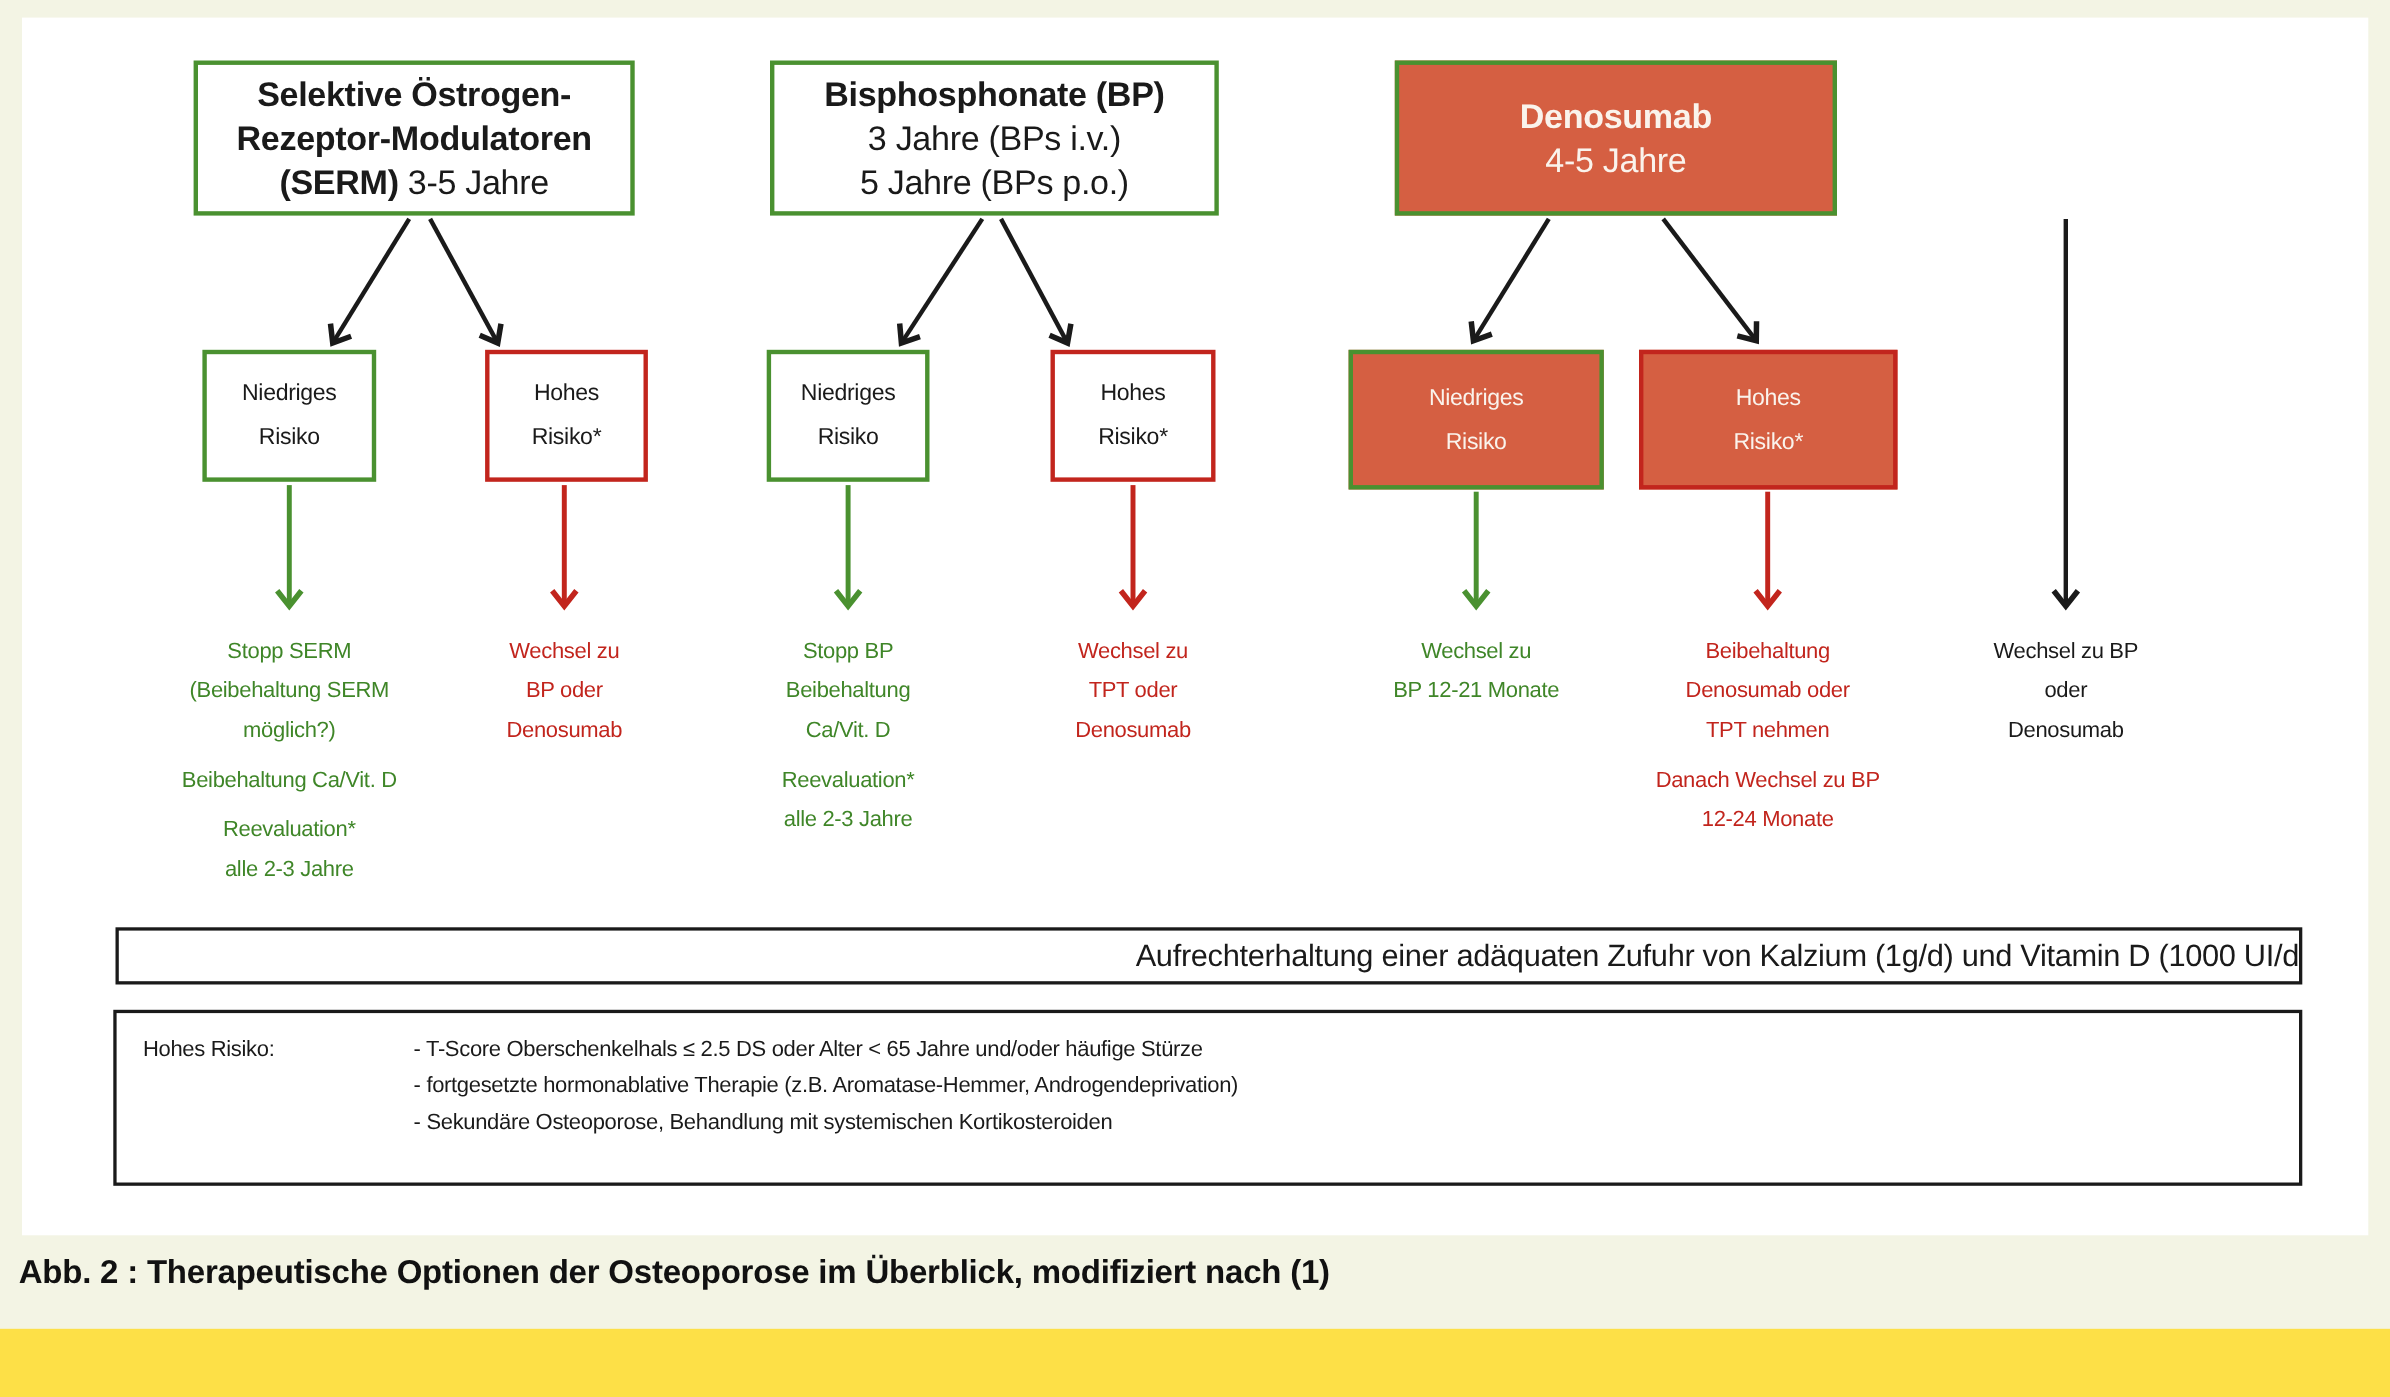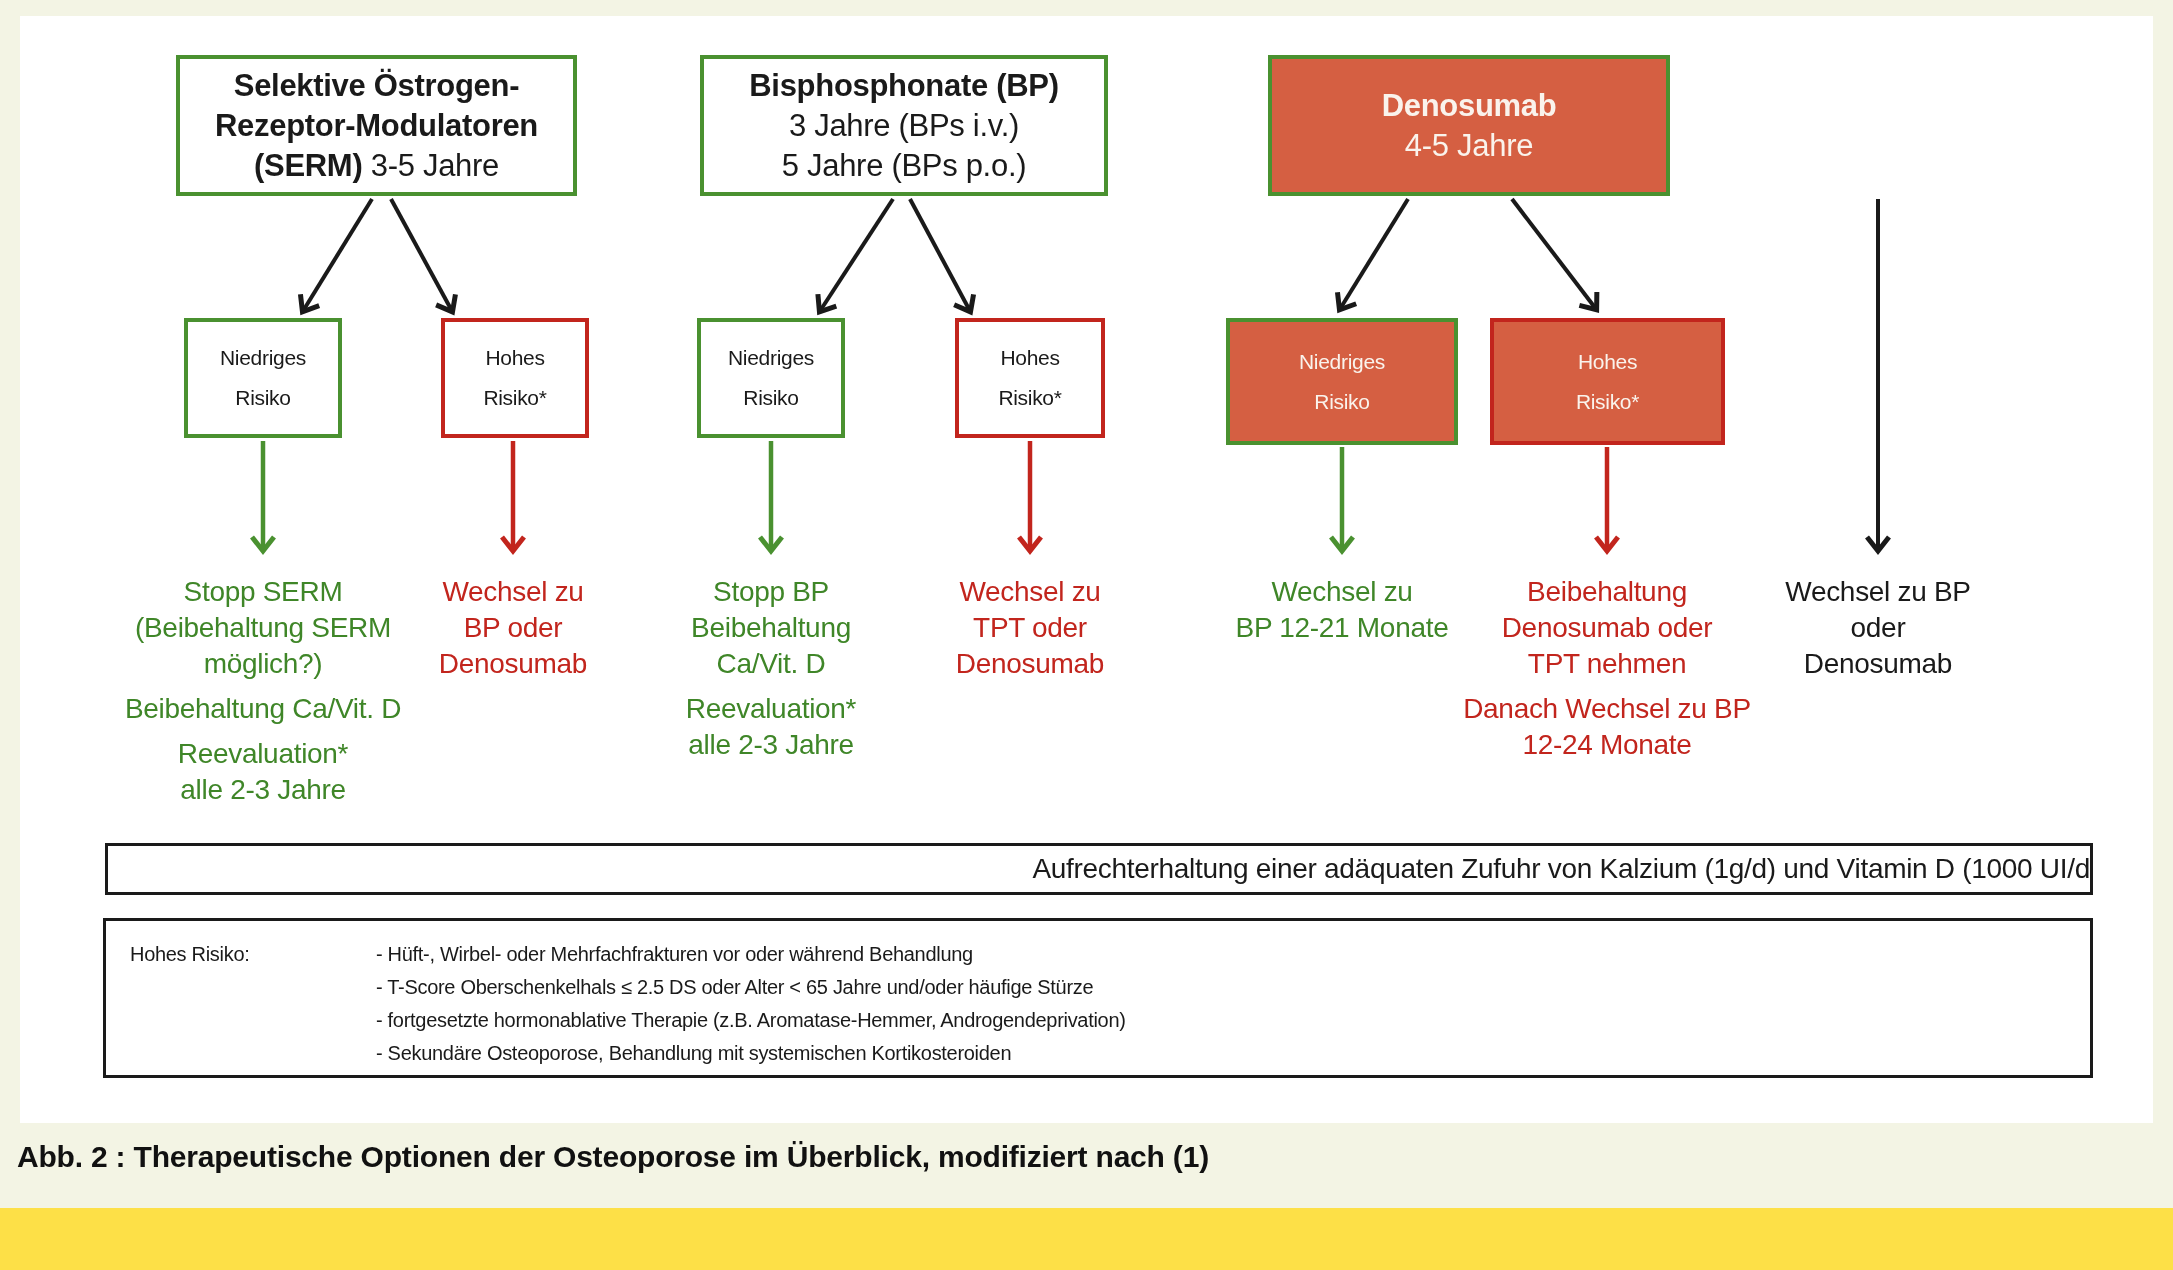--- a/index.html
+++ b/index.html
@@ -14,21 +14,21 @@
 
   .box{position:absolute;background:#ffffff;display:flex;flex-direction:column;
        justify-content:center;align-items:center;text-align:center;box-sizing:border-box;}
   .green-outline{border:4px solid #4a9130;}
   .red-outline{border:4px solid #c2251d;}
   .red-fill{background:#d55f42;color:#faf3ec;}
   .top-box{font-size:31px;line-height:40px;}
   .risk-box{font-size:21px;line-height:40px;}
   .bold{font-weight:700;}
 
-  .outcome{position:absolute;text-align:center;font-size:28px;line-height:36px;}
+  .outcome{position:absolute;text-align:center;font-size:20px;line-height:36px;}
   .outcome .para{margin:0 0 9px 0;}
   .outcome.green{color:#3f8628;}
   .outcome.red{color:#c2251d;}
   .outcome.black{color:#1a1a1a;}
 
   .wide-box{position:absolute;background:#ffffff;border:3px solid #1a1a1a;box-sizing:border-box;}
   .maintenance{display:flex;align-items:center;justify-content:flex-end;font-size:28px;}
   .riskdef{font-size:20px;line-height:33px;}
   .riskdef .label{position:absolute;left:24px;top:17px;}
   .riskdef .items{position:absolute;left:270px;top:17px;text-align:left;}
@@ -182,21 +182,20 @@
     </div>
   </div>
 
   <div class="wide-box maintenance" style="left:105px;top:843px;width:1988px;height:52px">
     <span>Aufrechterhaltung einer adäquaten Zufuhr von Kalzium (1g/d) und Vitamin D (1000 UI/d</span>
   </div>
 
   <div class="wide-box riskdef" style="left:103px;top:918px;width:1990px;height:160px">
     <div class="label">Hohes Risiko:</div>
     <div class="items">
-      <div>- Hüft-, Wirbel- oder Mehrfachfrakturen vor oder während Behandlung</div>
       <div>- T-Score Oberschenkelhals ≤ 2.5 DS oder Alter &lt; 65 Jahre und/oder häufige Stürze</div>
       <div>- fortgesetzte hormonablative Therapie (z.B. Aromatase-Hemmer, Androgendeprivation)</div>
       <div>- Sekundäre Osteoporose, Behandlung mit systemischen Kortikosteroiden</div>
     </div>
   </div>
 
   <div class="caption">Abb. 2 : Therapeutische Optionen der Osteoporose im Überblick, modifiziert nach (1)</div>
 </div>
 
 </body></html>

